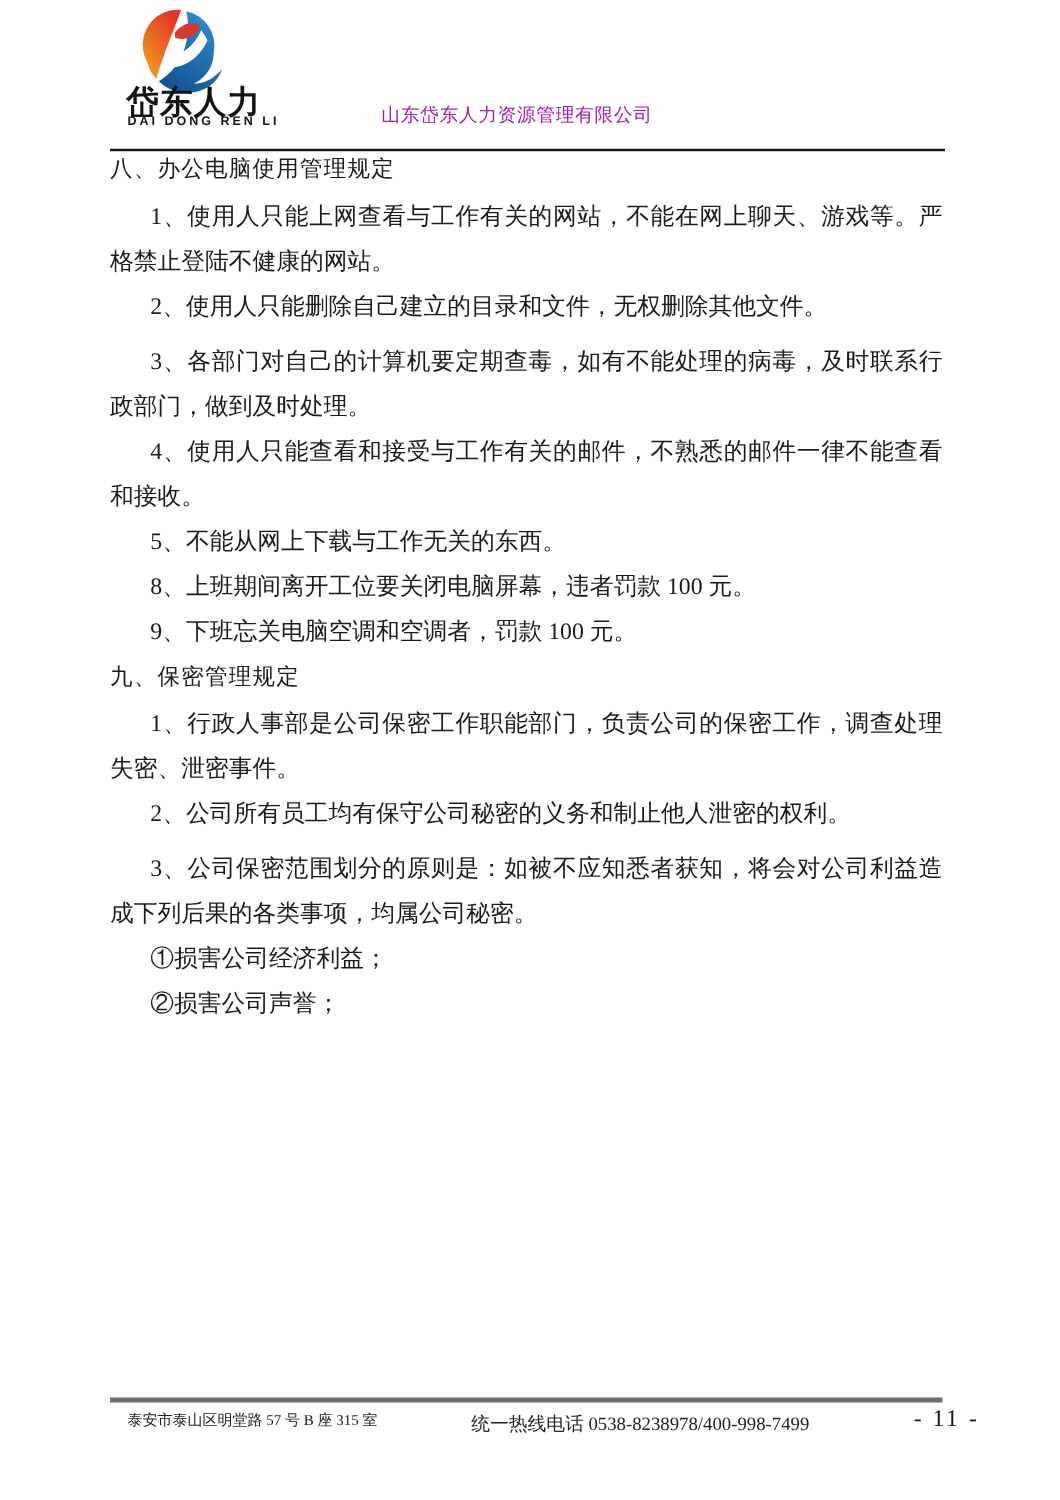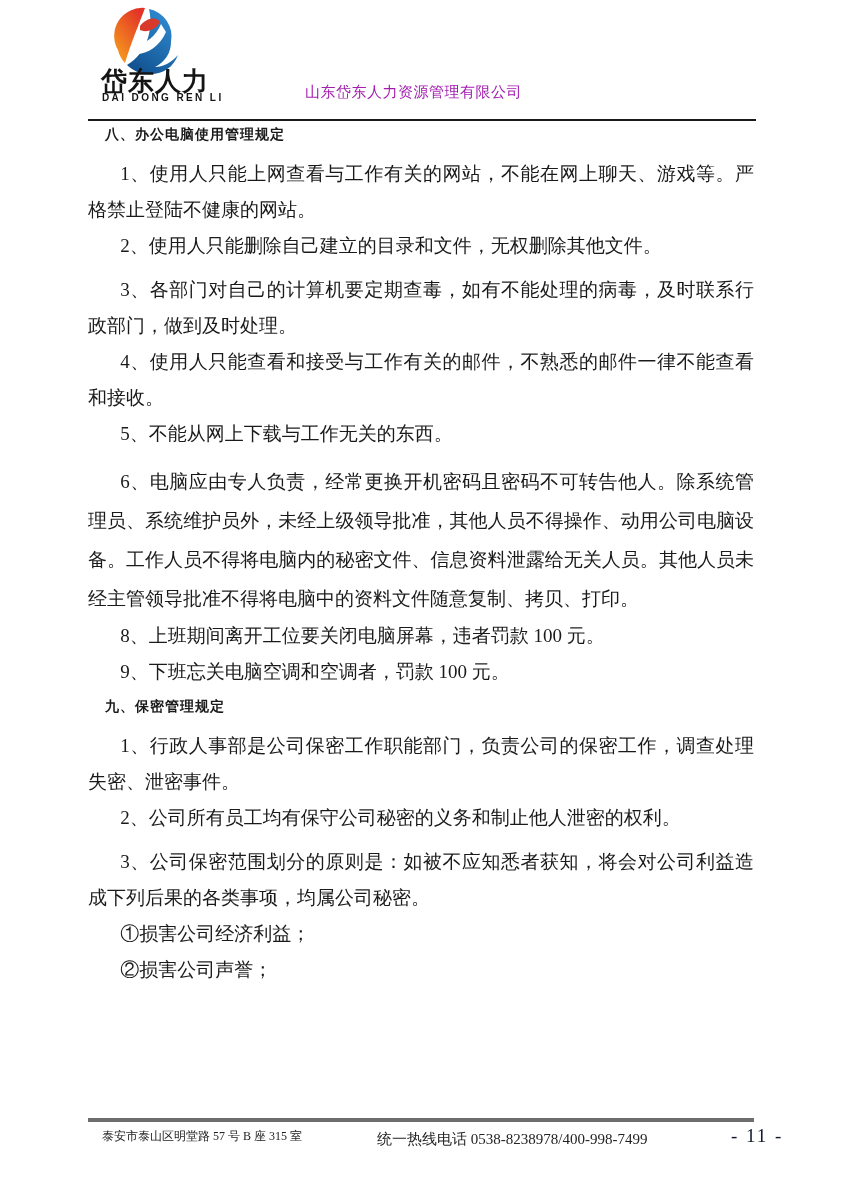--- a/index.html
+++ b/index.html
@@ -43,23 +43,23 @@
     font-size:19px;
     line-height:36px;
     text-align:justify;
     text-indent:1.7em;
     word-break:break-all;
   }
   .para-tall{line-height:39px;}
   .gap-sm{margin-top:8px;}
   .gap-md{margin-top:10px;}
   .section-heading{
-    margin:2px 0 6px 17px;
-    font-size:14px;
-    font-weight:bold;
+    margin:2px 0 6px 0;
+    font-size:18px;
+    font-weight:normal;
     line-height:30px;
     letter-spacing:1px;
   }
   
   .footer-rule{
     position:absolute;left:88px;top:1118px;width:666px;height:4px;
     background:#6e6e6e;
   }
   .footer-address{
     position:absolute;left:102px;top:1128px;
@@ -107,21 +107,20 @@
   </div>
 
   <div class="doc-body">
 
     <h2 class="section-heading">八、办公电脑使用管理规定</h2>
     <p class="para">1、使用人只能上网查看与工作有关的网站，不能在网上聊天、游戏等。严格禁止登陆不健康的网站。</p>
     <p class="para">2、使用人只能删除自己建立的目录和文件，无权删除其他文件。</p>
     <p class="para gap-sm">3、各部门对自己的计算机要定期查毒，如有不能处理的病毒，及时联系行政部门，做到及时处理。</p>
     <p class="para">4、使用人只能查看和接受与工作有关的邮件，不熟悉的邮件一律不能查看和接收。</p>
     <p class="para">5、不能从网上下载与工作无关的东西。</p>
-    <p class="para para-tall gap-md">6、电脑应由专人负责，经常更换开机密码且密码不可转告他人。除系统管理员、系统维护员外，未经上级领导批准，其他人员不得操作、动用公司电脑设备。工作人员不得将电脑内的秘密文件、信息资料泄露给无关人员。其他人员未经主管领导批准不得将电脑中的资料文件随意复制、拷贝、打印。</p>
     <p class="para">8、上班期间离开工位要关闭电脑屏幕，违者罚款 100 元。</p>
     <p class="para">9、下班忘关电脑空调和空调者，罚款 100 元。</p>
 
     <h2 class="section-heading">九、保密管理规定</h2>
     <p class="para">1、行政人事部是公司保密工作职能部门，负责公司的保密工作，调查处理失密、泄密事件。</p>
     <p class="para">2、公司所有员工均有保守公司秘密的义务和制止他人泄密的权利。</p>
     <p class="para gap-sm">3、公司保密范围划分的原则是：如被不应知悉者获知，将会对公司利益造成下列后果的各类事项，均属公司秘密。</p>
     <p class="para">①损害公司经济利益；</p>
     <p class="para">②损害公司声誉；</p>
   </div>

